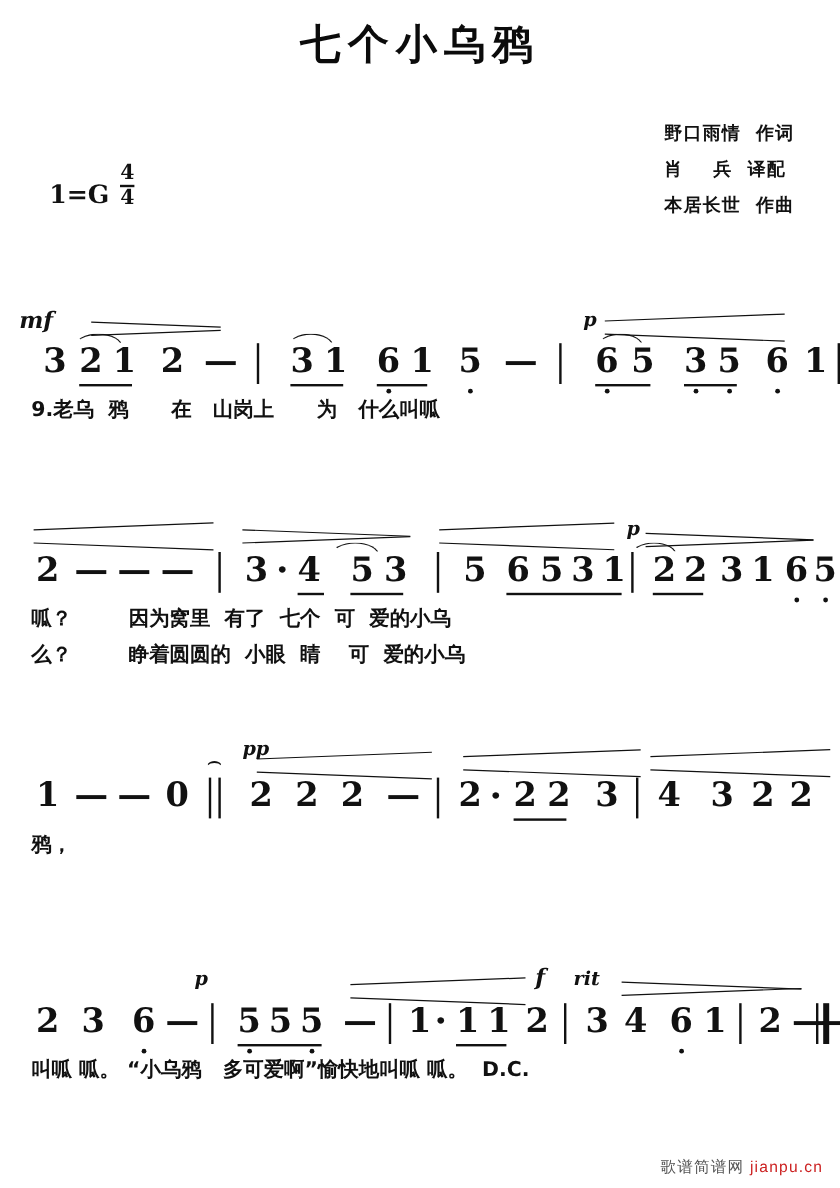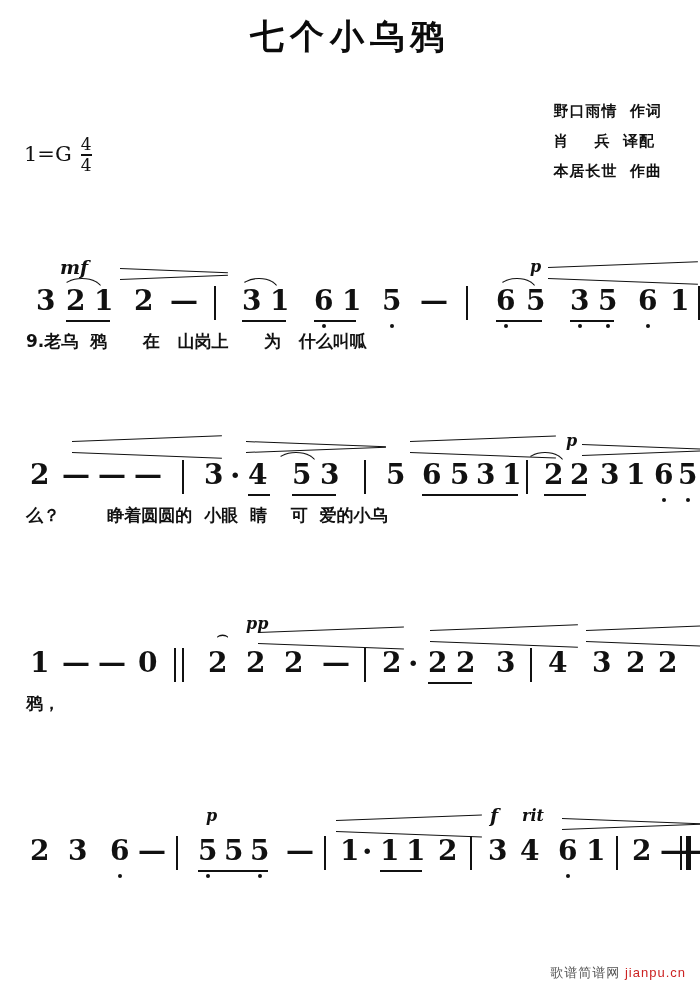--- a/index.html
+++ b/index.html
@@ -36,26 +36,26 @@
     line-height: 30px;
     font-family: "DejaVu Sans", sans-serif;
     font-weight: bold;
     letter-spacing: 1px;
   }
   .credits div { white-space: pre; }
 
   
   .keysig {
     position: absolute;
-    top: 135px; left: 24px;
+    top: 135px; left: 41px;
     font-size: 21px;
-    font-weight: normal;
+    font-weight: bold;
     font-family: "DejaVu Serif", serif;
     display: flex;
-    align-items: center;
+    align-items: flex-end;
   }
   .keysig .meter {
     display: inline-block;
     margin-left: 9px;
     text-align: center;
     line-height: 1.05;
     font-size: 17px;
     position: relative;
     top: 1px;
   }
@@ -73,21 +73,20 @@
     width: 672px;
   }
   .sys1 { top: 258px; }
   .sys2 { top: 432px; }
   .sys3 { top: 620px; }
   .sys4 { top: 808px; }
 
   .dynrow {
     position: relative;
     height: 26px;
-    margin-left: 44px;
   }
   .dyn {
     position: absolute;
     font-family: "DejaVu Serif", serif;
     font-style: italic;
     font-weight: bold;
     font-size: 19px;
   }
   .dyn.sm { font-size: 16px; }
 
@@ -332,20 +331,23 @@
     <span class="n" style="left:586px;">3</span>
     <span class="n" style="left:612px;">1</span>
     <span class="n" style="left:640px;">6</span>
     <span class="dotbelow" style="left:648px; top:40px;"></span>
     <span class="n" style="left:664px;">5</span>
     <span class="dotbelow" style="left:672px; top:40px;"></span>
 
   </div>
 
   <div class="lyrics">
+    <span class="ly" style="left:12px;">呱？        因为窝里  有了  七个  可  爱的小乌</span>
+  </div>
+  <div class="lyrics">
     <span class="ly" style="left:12px;">么？        睁着圆圆的  小眼  睛    可  爱的小乌</span>
   </div>
 </div>
 
 <div class="system sys3">
 
   <div class="dynrow">
     <span class="fermata" style="left:158px; top:2px;">⌢</span>
     <span class="dyn sm" style="left:188px; top:-6px;font-style:italic;">pp</span>
     <span class="hair cres" style="left:200px; top:12px; width:146px;">
@@ -447,17 +449,20 @@
     <span class="n" style="left:618px;">2</span>
     <span class="n" style="left:646px;">—</span>
     <span class="n" style="left:670px;">—</span>
 
     <span class="endbar" style="left:666px; width:12px;">
       <b style="left:0; width:2px;"></b>
         <b style="left:6px; width:5px;"></b>
     </span>
   </div>
 
+  <div class="lyrics">
+    <span class="ly" style="left:12px;">叫呱 呱。 “小乌鸦   多可爱啊”愉快地叫呱 呱。  D.C.</span>
+  </div>
 </div>
 
 <div class="watermark">
   <span>歌谱简谱网 </span><span class="red">jianpu.cn</span>
 </div>
 
 </body></html>

